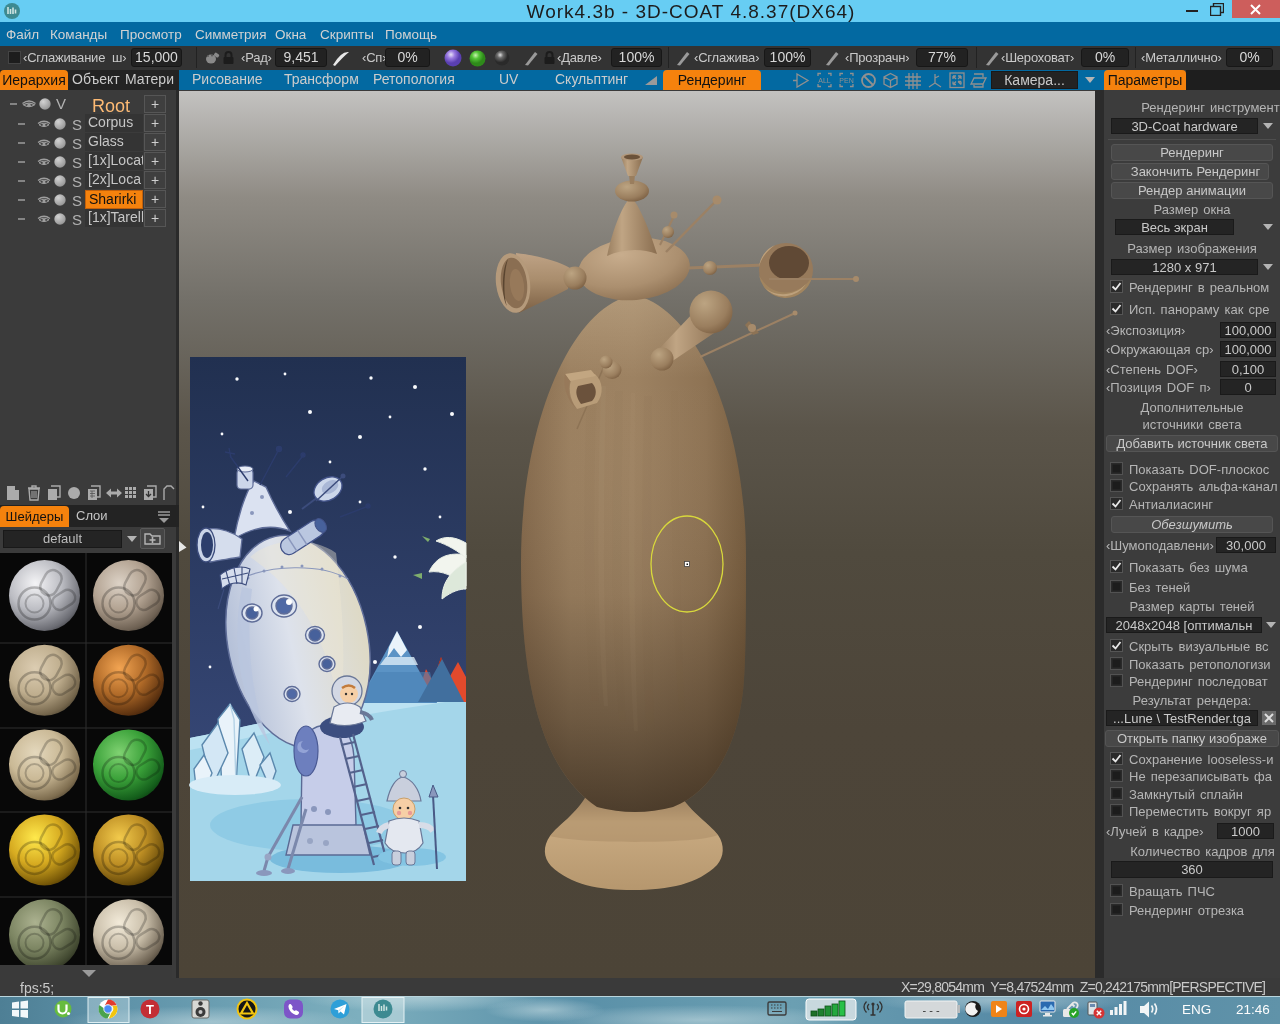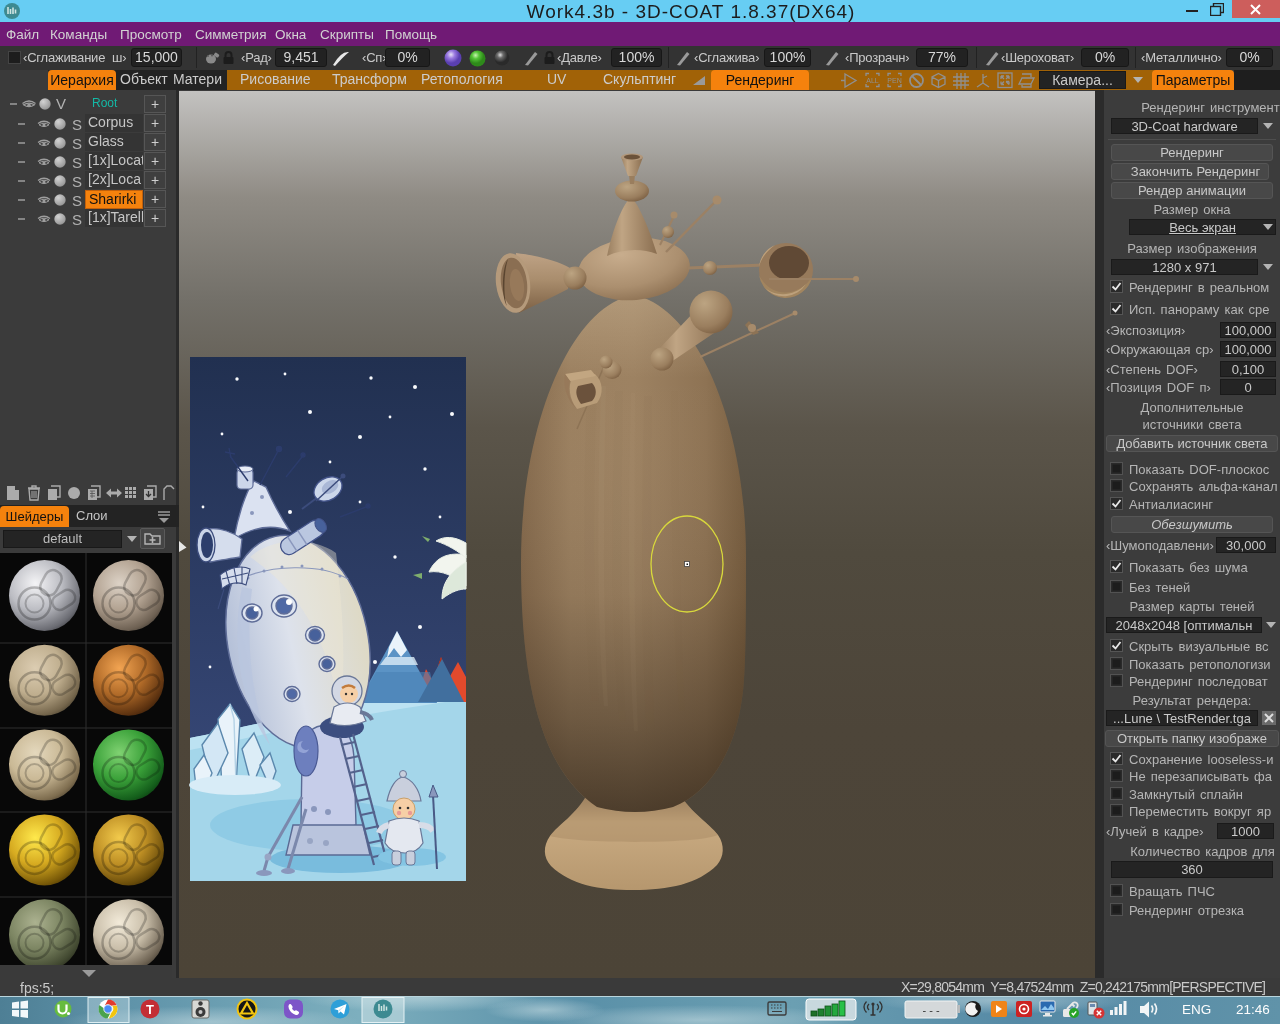--- a/index.html
+++ b/index.html
@@ -4,30 +4,30 @@
 <style>
   html,body{margin:0;padding:0;width:1280px;height:1024px;overflow:hidden;background:#3a3a3a;
     font-family:"Liberation Sans", sans-serif;}
   *{box-sizing:border-box;}
   .abs{position:absolute;}
   #root{position:absolute;left:0;top:0;width:1280px;height:1024px;}
   
   #titlebar{left:0;top:0;width:1280px;height:22px;background:#67cdf3;}
   #titletext{left:523px;top:1px;width:336px;height:20px;color:#1c1c1c;font-size:19px;letter-spacing:1px;text-align:center;white-space:nowrap;}
   
-  #menubar{left:0;top:22px;width:1280px;height:24px;background:#701a75;color:#d2d2d2;font-size:13.5px;}
+  #menubar{left:0;top:22px;width:1280px;height:24px;background:#0369a1;color:#d2d2d2;font-size:13.5px;}
   .menuitem{position:absolute;top:5px;}
   
   #toolbar{left:0;top:46px;width:1280px;height:24px;background:#333333;color:#c9c9c9;font-size:14px;}
   .vbox{position:absolute;top:2px;height:19px;background:#222222;border:1px solid #171717;border-radius:3px;
      color:#d8d8d8;text-align:center;font-size:14px;line-height:17px;}
   .tlab{position:absolute;top:4px;color:#c9c9c9;font-size:13px;white-space:nowrap;letter-spacing:-0.2px;}
   .sep{position:absolute;top:1px;width:1px;height:21px;background:#222;}
   
-  #tabrow{left:0;top:70px;width:1168px;height:20px;background:#a16207;margin-left:48px;}
+  #tabrow{left:0;top:70px;width:1168px;height:20px;background:#0369a1;}
   .mtab{position:absolute;top:1px;color:#cccccc;font-size:14px;}
   .otab{position:absolute;background:#f5820d;color:#111;font-size:14px;text-align:center;
      border-radius:4px 4px 0 0;}
   
   #leftpanel{left:0;top:90px;width:179px;height:888px;background:#3b3b3b;}
   #rightpanel{left:1104px;top:90px;width:176px;height:888px;background:#3c3c3c;}
   #vportstrip{left:1095px;top:90px;width:9px;height:888px;background:#2b2b2b;}
   #viewport{left:179px;top:91px;width:916px;height:887px;background:linear-gradient(#c3c2c0,#8f8b84 12%,#737069 23.5%,#5b554a 38%,#504a3e 52%,#4d4539 72%,#4c4437 100%);}
   
   #statusbar{left:0;top:978px;width:1280px;height:18px;background:#3a3a3a;color:#c9c9c9;font-size:14px;white-space:nowrap;}
@@ -49,21 +49,21 @@
 </style>
 </head>
 <body>
 <div id="root">
 
   <div class="abs" id="titlebar">
     <svg class="abs" style="left:4px;top:3px" width="16" height="16" viewBox="0 0 16 16">
       <circle cx="8" cy="8" r="8" fill="#3d8a91"></circle>
       <path d="M4 4 v7 M6.5 6 v5 M9 4.5 v6.5 M11.5 6.5 v4" stroke="#cfe4e2" stroke-width="1.6"></path>
     </svg>
-    <div class="abs" id="titletext">Work4.3b - 3D-COAT 1.8.37(DX64)</div>
+    <div class="abs" id="titletext">Work4.3b - 3D-COAT 4.8.37(DX64)</div>
     <div class="abs" style="left:1186px;top:10px;width:12px;height:2px;background:#222;"></div>
     <svg class="abs" style="left:1210px;top:3px" width="14" height="13" viewBox="0 0 14 13">
       <rect x="3.5" y="0.5" width="10" height="9" fill="none" stroke="#222" stroke-width="1.4"></rect>
       <rect x="0.5" y="3.5" width="10" height="9" fill="#67cdf3" stroke="#222" stroke-width="1.4"></rect>
     </svg>
     <div class="abs" style="left:1232px;top:0;width:48px;height:18px;background:#cd5e5c;"></div>
     <svg class="abs" style="left:1249px;top:3px" width="13" height="13" viewBox="0 0 13 13">
       <path d="M2 2 L11 11 M11 2 L2 11" stroke="#fff" stroke-width="2"></path>
     </svg>
   </div>
@@ -561,21 +561,21 @@
             <path d="M-6.5 -0.5 Q0 -5.5 6.5 -0.5" stroke="#9e9e9e" stroke-width="1.4" fill="none"></path>
             <path d="M-5.5 0.8 Q0 4.8 5.5 0.8 Q0 -2.6 -5.5 0.8 Z" fill="none" stroke="#9e9e9e" stroke-width="1.1"></path>
             <circle cx="0" cy="1.2" r="1.8" fill="#9e9e9e"></circle>
           </g>
         <circle cx="45" cy="14" r="5.7" fill="url(#treeball)"></circle>
         <text x="56" y="19" font-size="15" fill="#b2b2b2">V</text>
       </g>
       <g id="crow" fill="#9e9e9e" font-family="Liberation Sans">
       </g>
     </svg>
-    <div class="abs" style="left:92px;top:6px;color:#14b8a6;font-size:12px;">Root</div>
+    <div class="abs" style="left:92px;top:6px;color:#fdba74;font-size:18px;">Root</div>
     <div class="plus" style="top:5px;">+</div>
 
     <svg class="abs" style="left:0;top:24px" width="90" height="20" viewBox="0 0 90 20">
       <path d="M18 10 h7" stroke="#9e9e9e" stroke-width="1.5"></path>
       <g transform="translate(44,10)">
           <path d="M-6 -0.5 Q0 -5 6 -0.5" stroke="#9e9e9e" stroke-width="1.3" fill="none"></path>
           <path d="M-5 0.8 Q0 4.4 5 0.8 Q0 -2.4 -5 0.8 Z" fill="none" stroke="#9e9e9e" stroke-width="1"></path>
           <circle cx="0" cy="1" r="1.6" fill="#9e9e9e"></circle>
         </g>
       <circle cx="60" cy="10" r="5.7" fill="url(#treeball)"></circle>
@@ -833,21 +833,21 @@
   <div class="abs" id="vportstrip"></div>
   <div class="abs" id="rightpanel">
     <div class="rlab" style="left:0;top:10px;width:200px;text-align:center;padding-left:13px;">Рендеринг инструмент</div>
     <div class="rdd" style="left:7px;top:28px;width:147px;">3D-Coat hardware</div>
     <div class="dda" style="left:159px;top:33px;"></div>
     <div class="abs" style="left:4px;top:49px;width:168px;height:1px;background:#4e4e4e;"></div>
     <div class="rbtn" style="left:7px;top:54px;width:162px;">Рендеринг</div>
     <div class="rbtn" style="left:7px;top:73px;width:158px;padding-left:11px;">Закончить Рендеринг</div>
     <div class="rbtn" style="left:7px;top:92px;width:162px;">Рендер анимации</div>
     <div class="rlab" style="left:0;top:112px;width:176px;text-align:center;">Размер окна</div>
-    <div class="rdd" style="left:25px;top:129px;width:147px;text-decoration:underline;">Весь экран</div>
+    <div class="rdd" style="left:11px;top:129px;width:119px;">Весь экран</div>
     <div class="dda" style="left:159px;top:134px;"></div>
     <div class="rlab" style="left:0;top:151px;width:176px;text-align:center;">Размер изображения</div>
     <div class="rdd" style="left:7px;top:169px;width:147px;">1280 x 971</div>
     <div class="dda" style="left:159px;top:174px;"></div>
     <svg class="abs" style="left:6px;top:190px" width="13" height="13" viewBox="0 0 13 13">
         <rect x="0.5" y="0.5" width="12" height="12" fill="#2a2a2a" stroke="#555"></rect>
         <path d="M2.5 6.5 L5.5 9.5 L10.5 3" stroke="#e8e8e8" stroke-width="1.8" fill="none"></path>
       </svg>
     <div class="rlab" style="left:25px;top:190px;">Рендеринг в реальном</div>
     <svg class="abs" style="left:6px;top:212px" width="13" height="13" viewBox="0 0 13 13">

